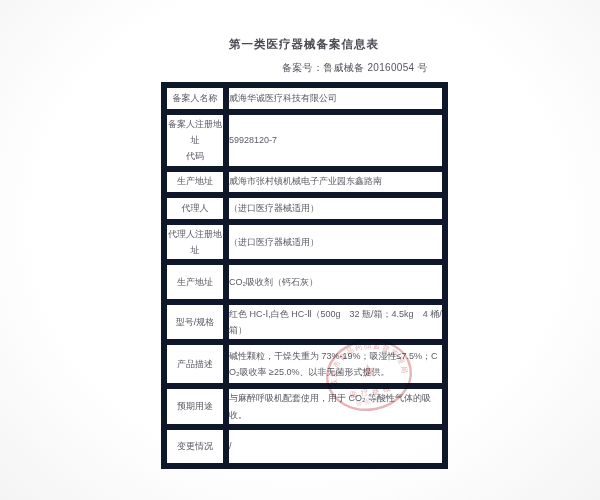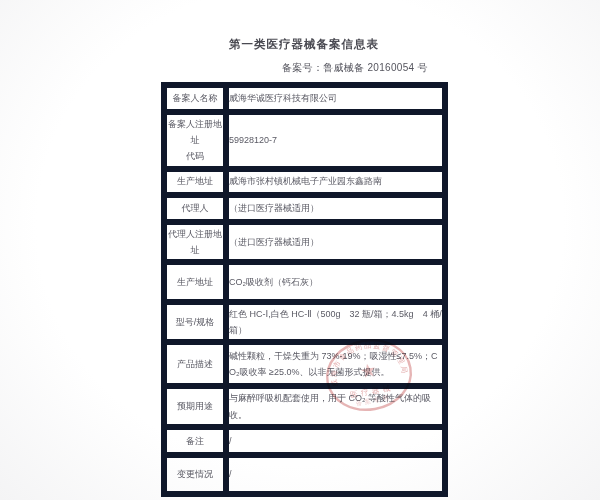--- a/index.html
+++ b/index.html
@@ -89,24 +89,20 @@
           <td class="value-cell">红色 HC-Ⅰ,白色 HC-Ⅱ（500g　32 瓶/箱；4.5kg　4 桶/箱）</td>
         </tr>
         <tr class="row-9">
           <td class="label-cell">产品描述</td>
           <td class="value-cell">碱性颗粒，干燥失重为 73%-19%；吸湿性≤7.5%；CO₂吸收率 ≥25.0%、以非无菌形式提供。</td>
         </tr>
         <tr class="row-10">
           <td class="label-cell">预期用途</td>
           <td class="value-cell">与麻醉呼吸机配套使用，用于 CO₂ 等酸性气体的吸收。</td>
         </tr>
-        <tr class="row-11">
-          <td class="label-cell">备注</td>
-          <td class="value-cell">/</td>
-        </tr>
         <tr class="row-13">
           <td class="label-cell">变更情况</td>
           <td class="value-cell">/</td>
         </tr>
       </tbody>
   </table>
 
   <svg class="stamp" viewBox="0 0 90 76" aria-hidden="true">
     <ellipse cx="45" cy="38" rx="42" ry="34.5" fill="none" stroke="#db9595" stroke-width="2.4" opacity="0.8"></ellipse>
     <path id="seal-arc" d="M 14,47.2 A 33,27 0 1 1 76,47.2" fill="none"></path>

